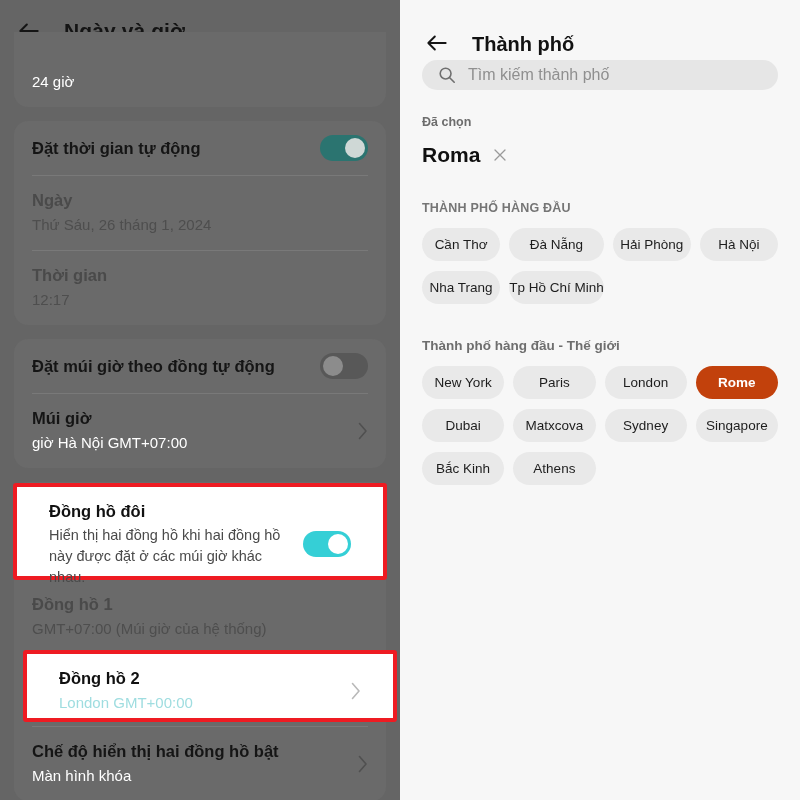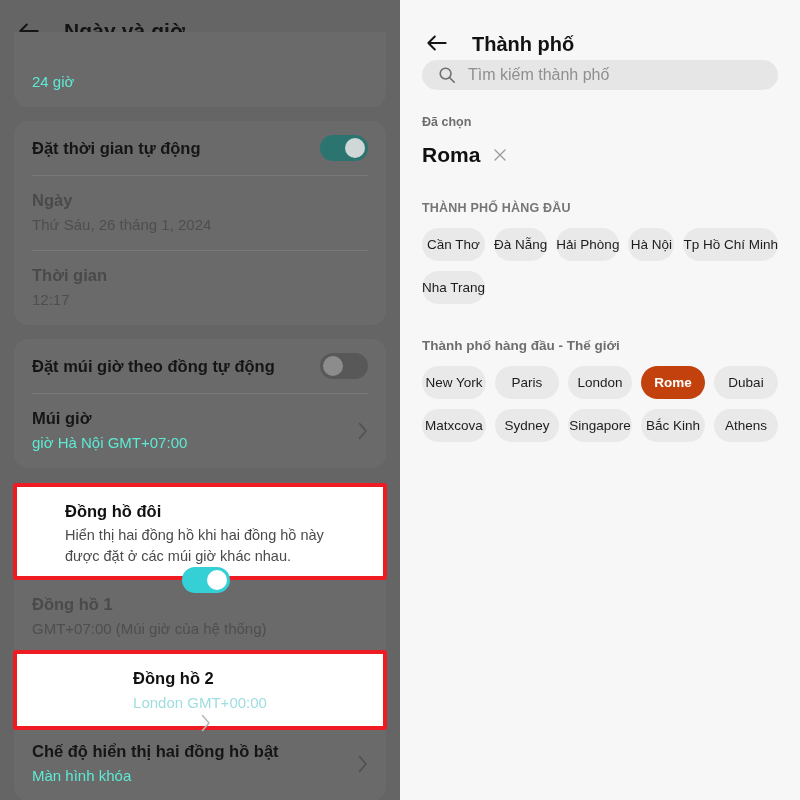--- a/index.html
+++ b/index.html
@@ -77,21 +77,21 @@
     color: #151515;
     line-height: 1.35;
   }
   .row-title.muted { color: #4a4a4a; font-weight: bold; }
   .row-sub {
     font-size: 15px;
     color: #4e4e4e;
     line-height: 1.45;
     margin-top: 3px;
   }
-  .row-sub.teal { color: #5eead4; }
+  .row-sub.teal { color: #ffffff; }
   .row-sub.desc { color: #4b4b4b; font-size: 14.5px; max-width: 270px; }
 
   
   .toggle {
     width: 48px; height: 26px;
     border-radius: 13px;
     flex: 0 0 auto;
     position: relative;
     margin-left: 12px;
   }
@@ -116,30 +116,30 @@
   
   .hl-box {
     position: absolute;
     left: 13px;
     width: 374px;
     border: 4px solid #ee1b22;
     background: #ffffff;
     border-radius: 3px;
     z-index: 5;
   }
-  .hl-box .row { padding: 13px 32px; flex-direction: column; }
+  .hl-box .row { padding: 13px 32px; }
   .hl-box .row-title { color: #111111; }
   .hl-box .row-sub.desc { color: #4a4a4a; }
   .hl-box .toggle.on { background: #35cfd6; }
   .hl-box .toggle.on .knob { background: #ffffff; }
   .hl-box .row-sub.teal { color: #9fdde0; }
   .hl-box .chev-path { stroke: #b9b9b9; }
 
   #hl-dual-clock { top: 483px; height: 97px; }
-  #hl-clock2     { top: 650px; height: 80px; }
+  #hl-clock2     { top: 650px; height: 72px; margin-left: 10px; }
 
   
   .right-panel {
     width: 400px; height: 800px;
     background: #f7f7f7;
     position: relative;
     padding: 0 22px;
   }
   .rp-header {
     height: 56px;
@@ -191,21 +191,21 @@
     letter-spacing: 0.2px;
     margin-top: 34px;
   }
   .sec-title.mixed {
     font-size: 13.5px;
     letter-spacing: 0;
     color: #6e6e6e;
   }
   .chip-grid {
     display: grid;
-    grid-template-columns: repeat(5, 1fr);
+    grid-template-columns: repeat(4, 1fr);
     gap: 10px 9px;
     margin-top: 13px;
   }
   .chip {
     height: 33px;
     border-radius: 17px;
     background: #e9e9e9;
     display: flex;
     align-items: center;
     justify-content: center;
@@ -353,22 +353,22 @@
         <path d="M2 2 L12 12 M12 2 L2 12" stroke="#9a9a9a" stroke-width="1.3" stroke-linecap="round"></path>
       </svg>
     </div>
 
     <div class="sec-title">THÀNH PHỐ HÀNG ĐẦU</div>
     <div class="chip-grid">
       <div class="chip">Cần Thơ</div>
       <div class="chip">Đà Nẵng</div>
       <div class="chip">Hải Phòng</div>
       <div class="chip">Hà Nội</div>
+      <div class="chip">Nha Trang</div>
       <div class="chip">Tp Hồ Chí Minh</div>
-      <div class="chip">Nha Trang</div>
     </div>
 
     <div class="sec-title mixed">Thành phố hàng đầu - Thế giới</div>
     <div class="chip-grid">
       <div class="chip">New York</div>
       <div class="chip">Paris</div>
       <div class="chip">London</div>
       <div class="chip selected">Rome</div>
       <div class="chip">Dubai</div>
       <div class="chip">Matxcova</div>

